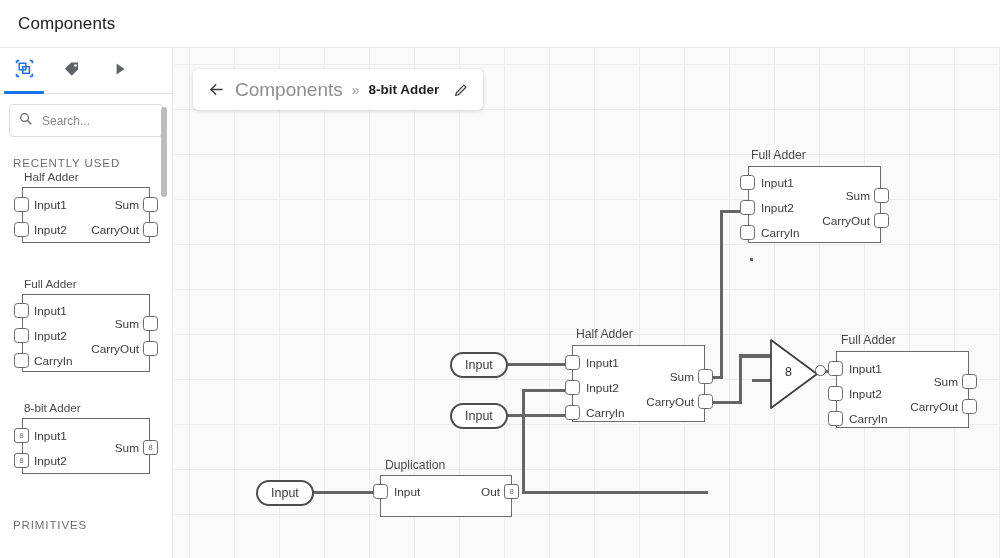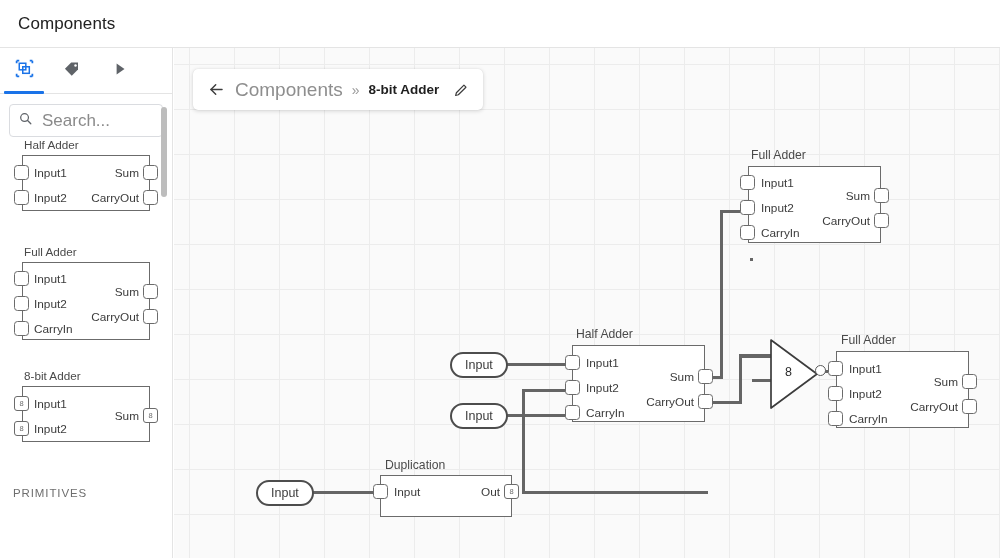--- a/index.html
+++ b/index.html
@@ -49,21 +49,21 @@
     background: #1a73e8; border-radius: 1px;
   }
 
   .search-wrap { padding: 10px 9px 6px 9px; }
   .search-box {
     height: 33px; border: 1px solid #dadce0; border-radius: 4px;
     display: flex; align-items: center; padding: 0 8px; gap: 7px;
     background: #fff;
   }
   .search-box input {
-    border: none; outline: none; font-size: 17px; color: #6b6b6b;
+    border: none; outline: none; font-size: 12px; color: #6b6b6b;
     font-family: "Liberation Sans", sans-serif; width: 100%;
     background: transparent;
   }
   .search-box input::placeholder { color: #8a8a8a; }
 
   .section-label {
     font-size: 11.5px; color: #6e6e6e; letter-spacing: 0.9px;
     padding: 14px 0 6px 13px; text-transform: uppercase;
   }
 
@@ -202,20 +202,21 @@
             <g fill="none" stroke="#5f6368" stroke-width="2">
               <circle cx="10.5" cy="10.5" r="6.2"></circle>
               <path d="M15.3 15.3 20.5 20.5" stroke-linecap="round"></path>
             </g>
           </svg>
         </span>
         <input type="text" placeholder="Search..." style="">
       </div>
     </div>
 
+    <div class="section-label">RECENTLY USED</div>
 
     <div class="palette">
 
       <div class="comp">
         <div class="comp-title" style="left:24px; top:-5px;">Half Adder</div>
         <div class="comp-body" style="left:22px; top:12px; width:128px; height:56px;"></div>
         <div class="port" style="left:14px; top:22px;"></div>
         <div class="port-label" style="left:34px; top:23px;">Input1</div>
         <div class="port" style="left:14px; top:47px;"></div>
         <div class="port-label" style="left:34px; top:48px;">Input2</div>

